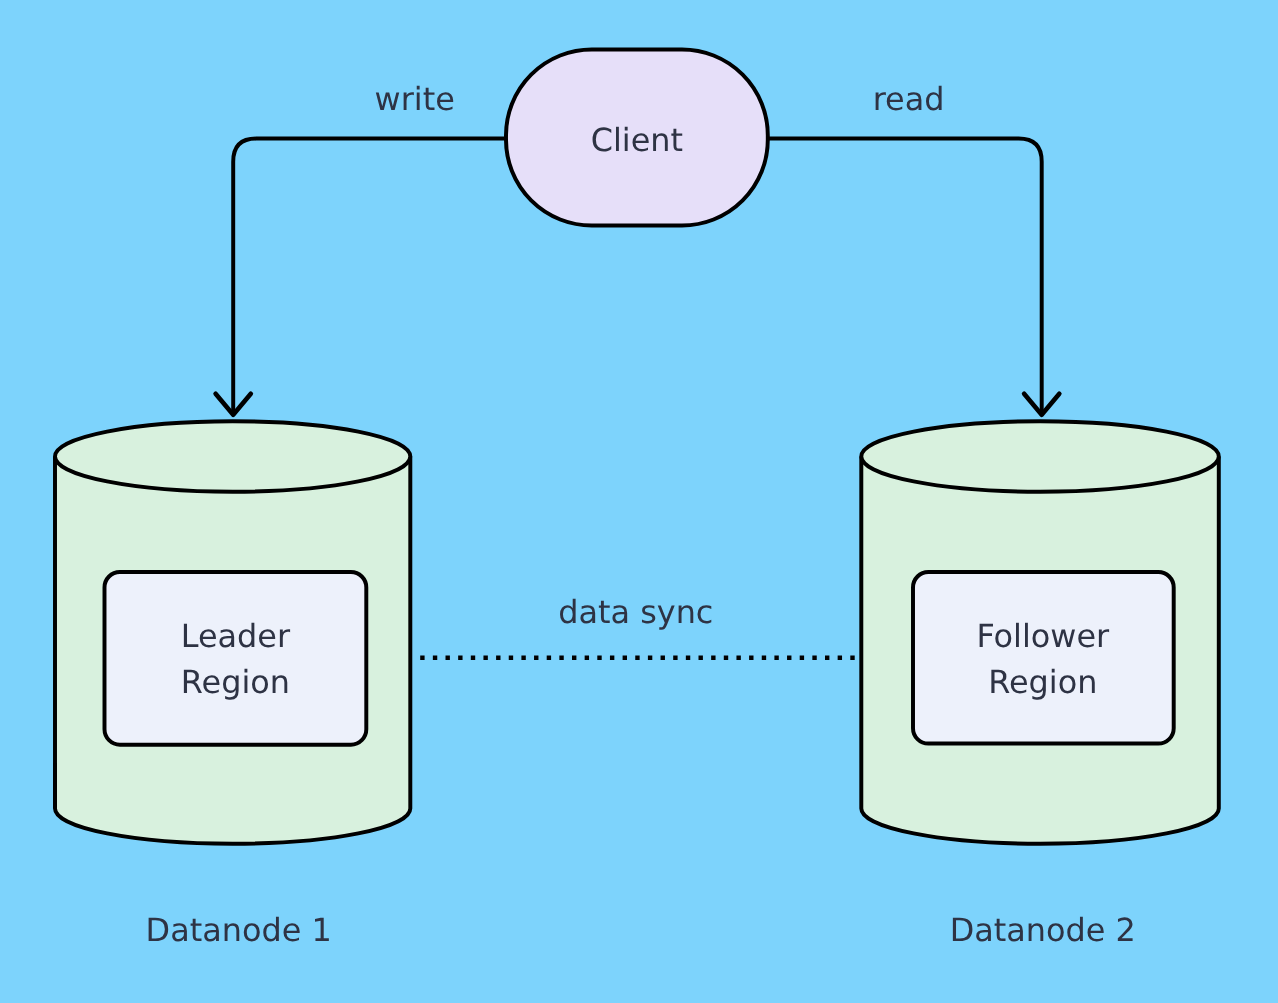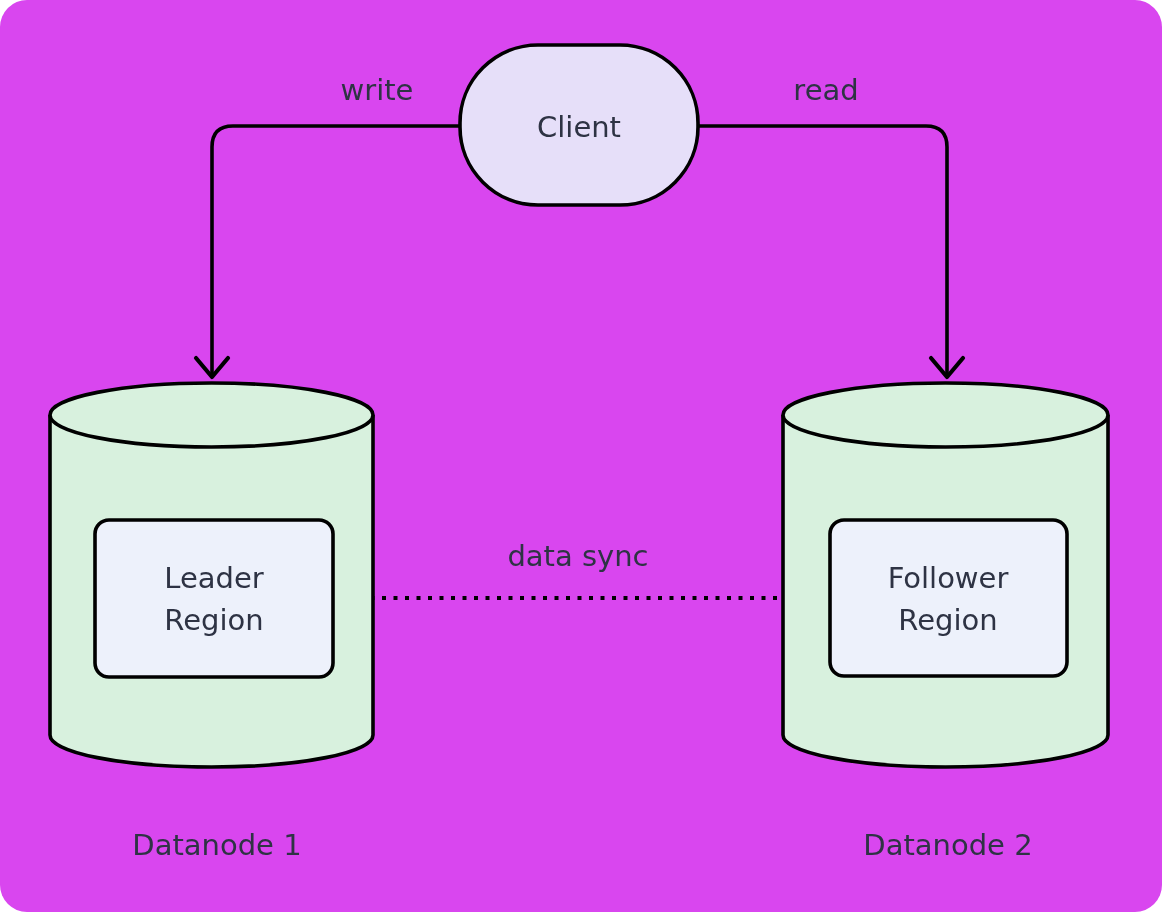--- a/index.html
+++ b/index.html
@@ -7,22 +7,21 @@
     padding: 0;
     background: #ffffff;
     width: 1162px;
     height: 912px;
     overflow: hidden;
   }
   .canvas {
     position: relative;
     width: 1162px;
     height: 912px;
-    background: #d946ef;
-    border-radius: 27px;
+    background: #7dd3fc;
   }
   svg { display: block; }
   .shape {
     stroke: #000000;
     stroke-width: 3.6px;
   }
   .edge {
     fill: none;
     stroke: #000000;
     stroke-width: 3.6px;

